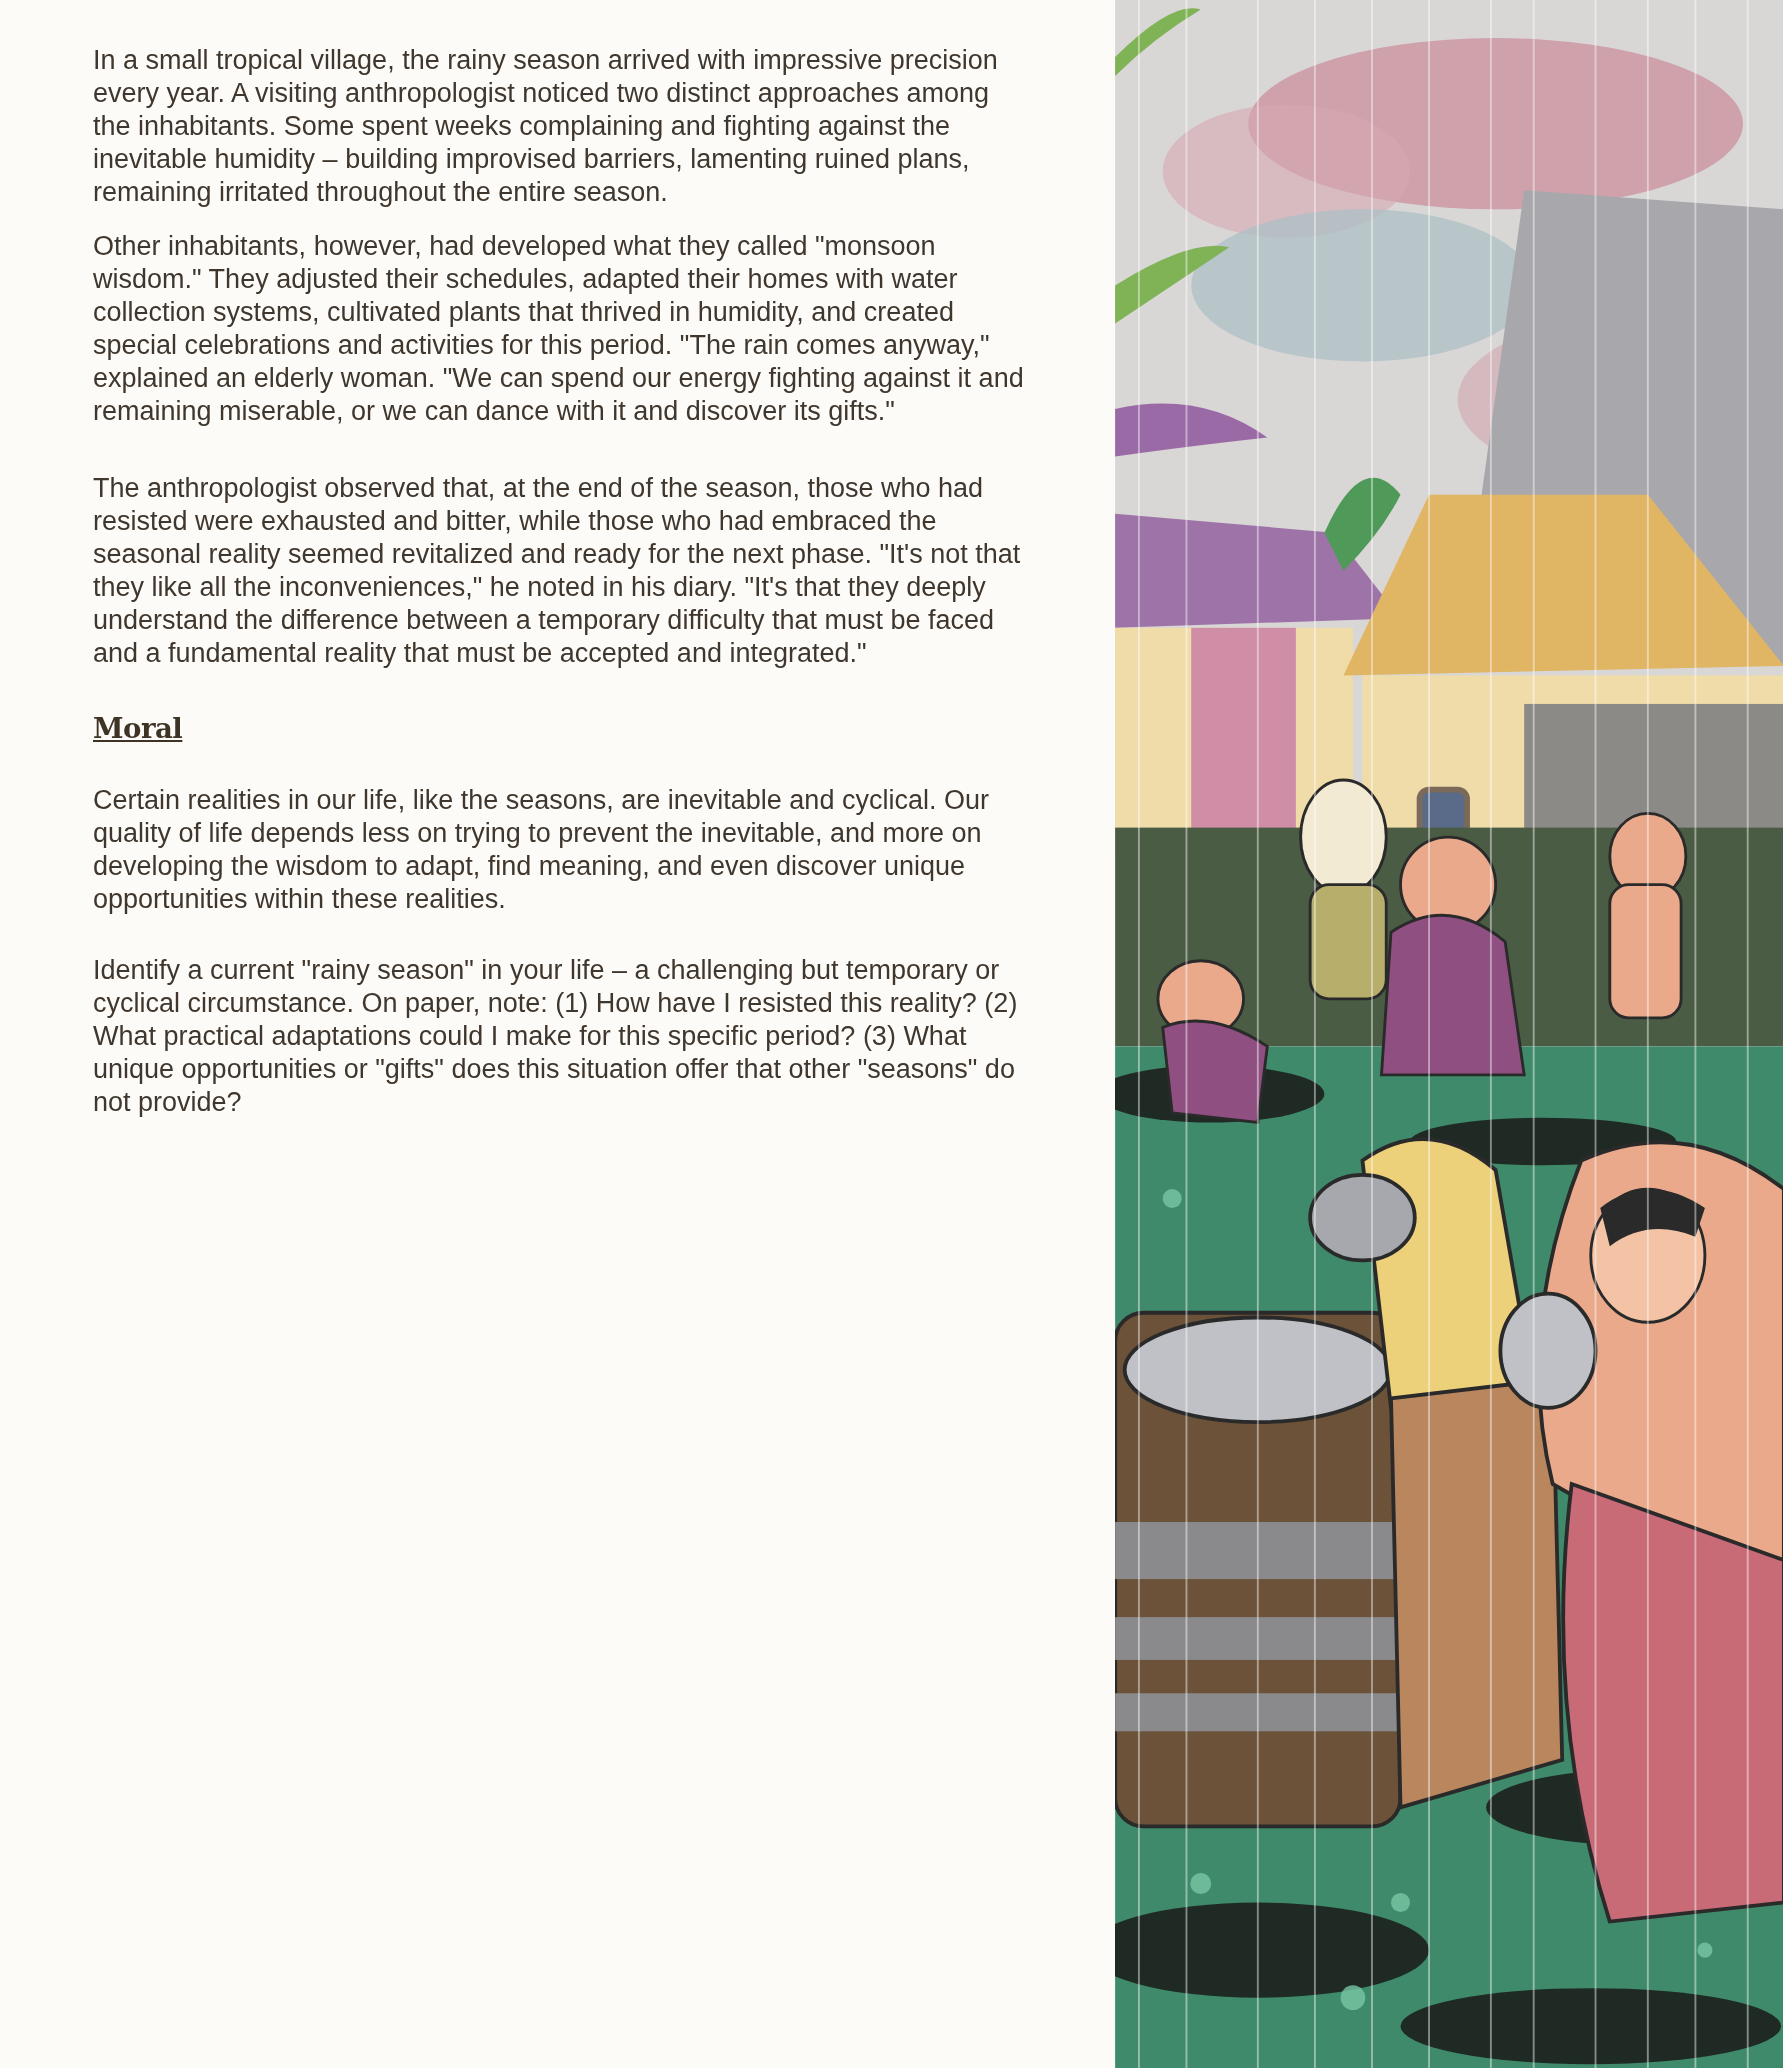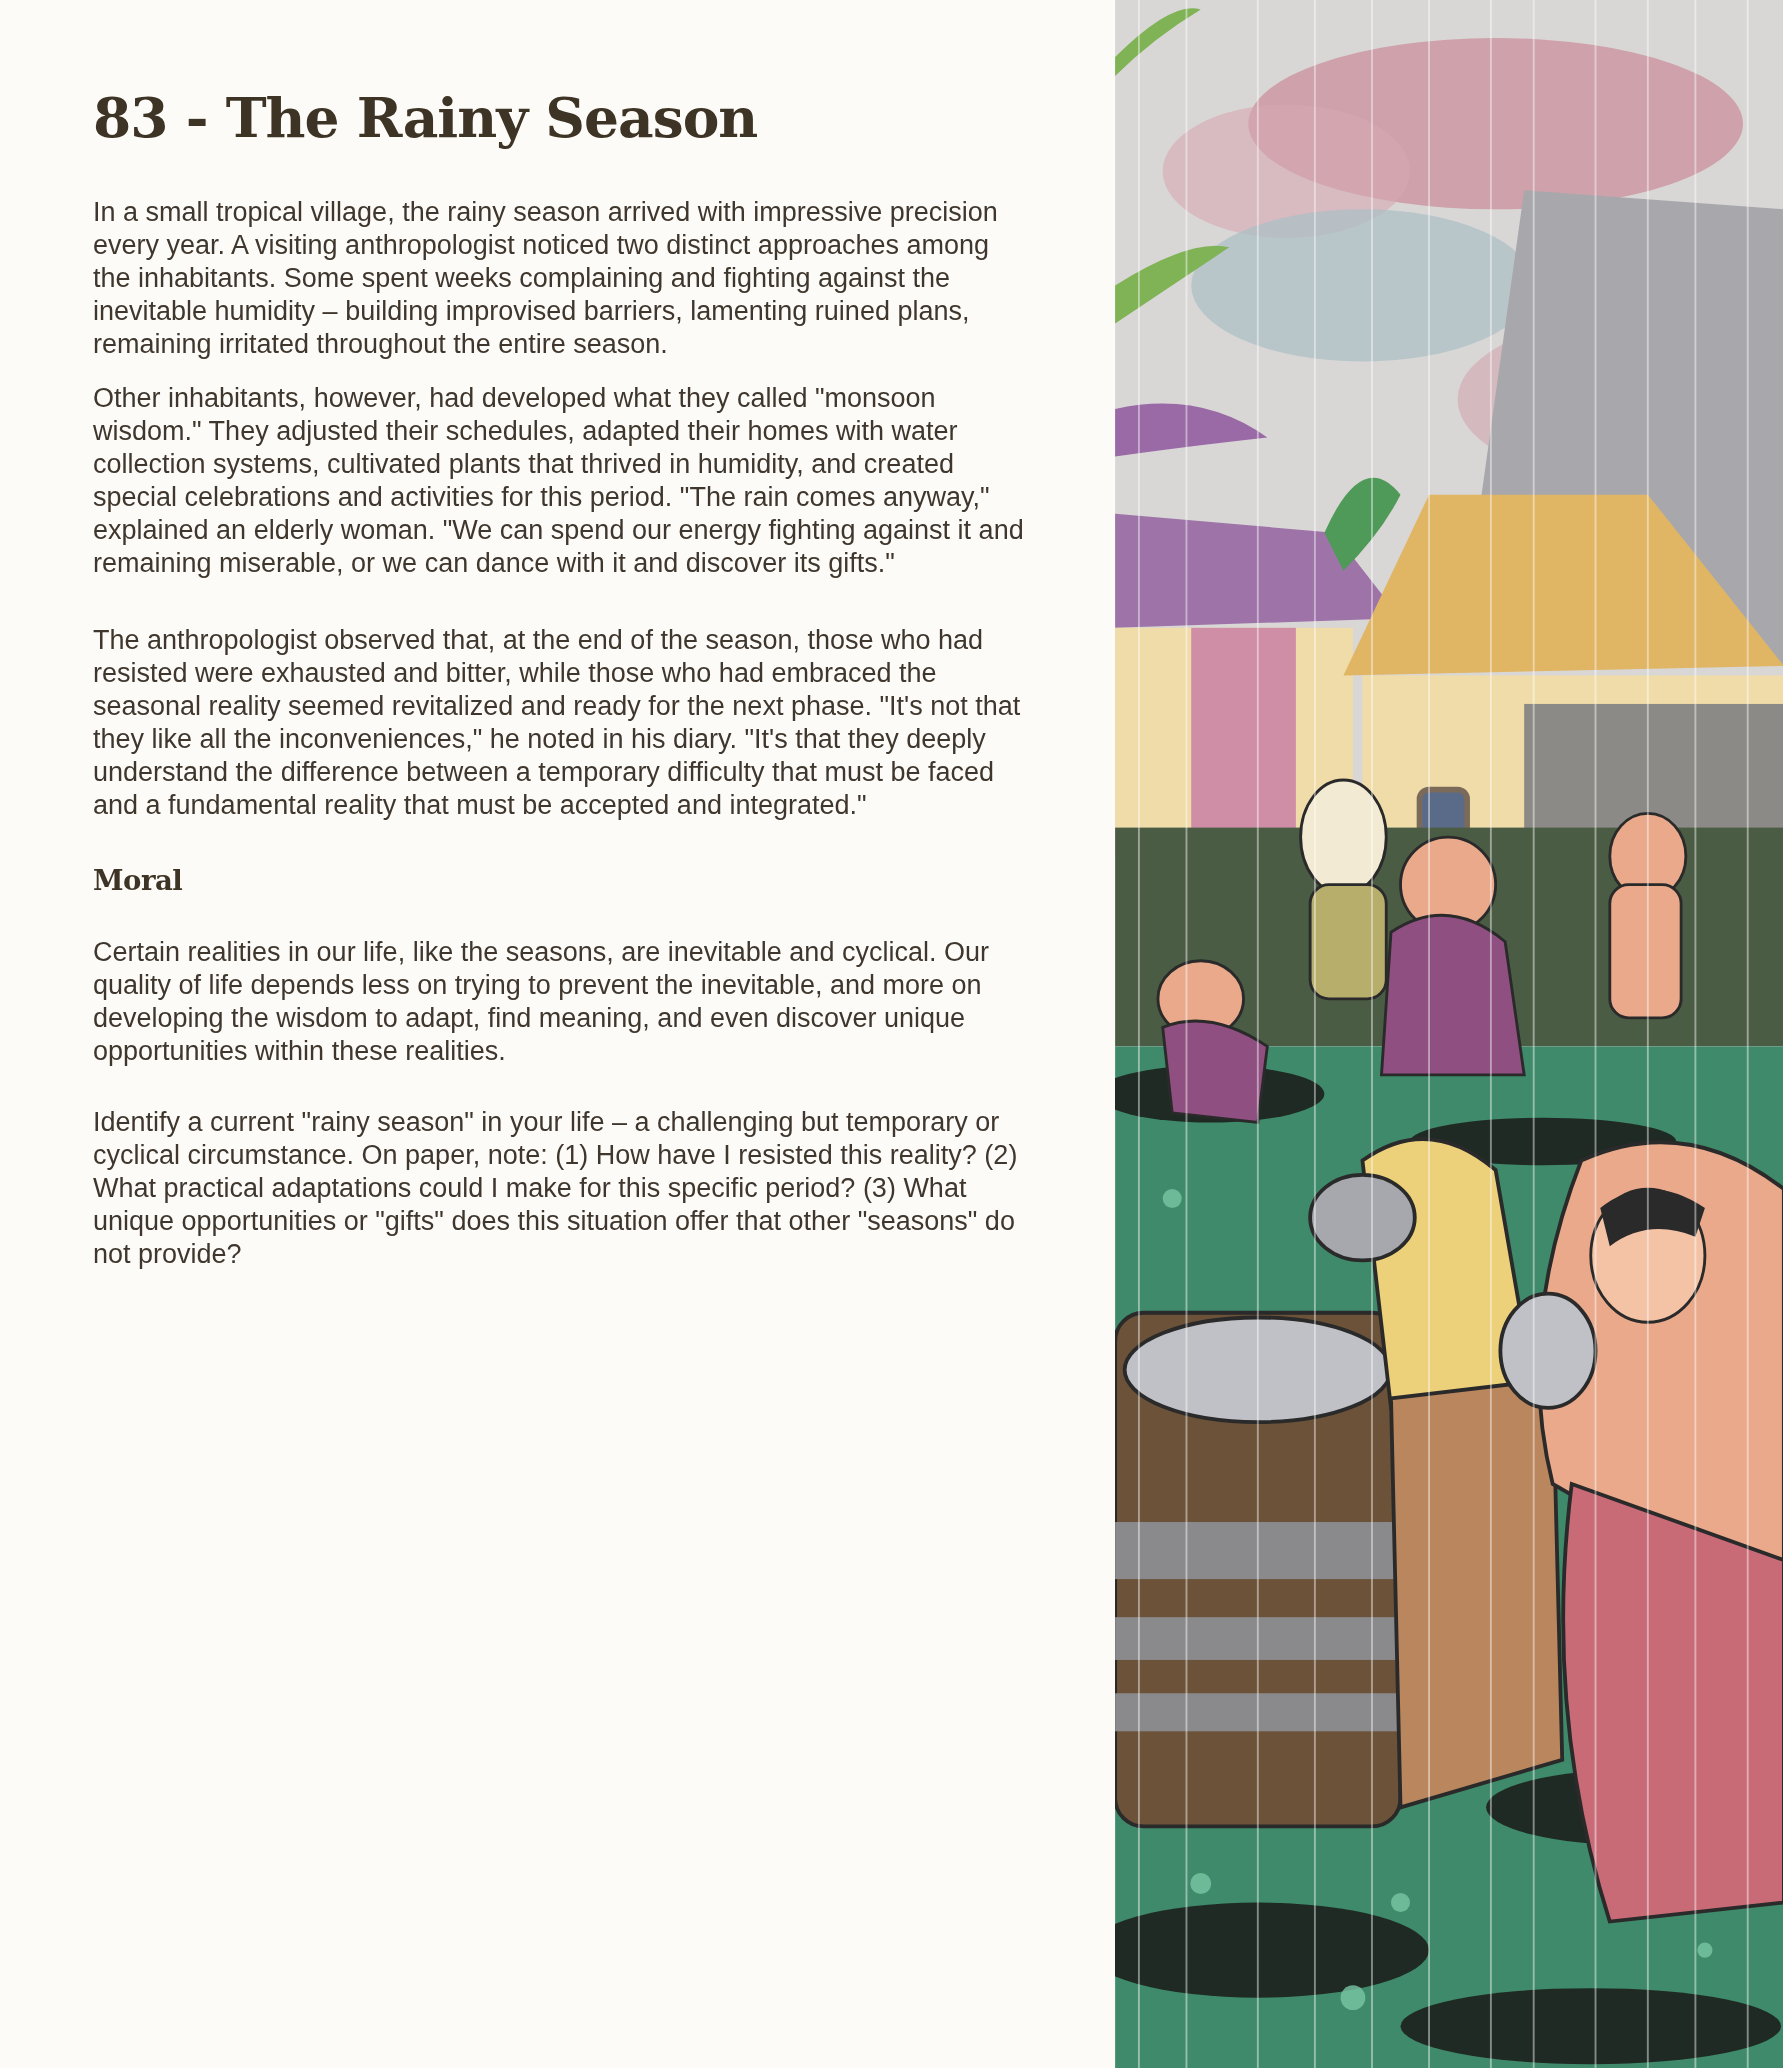--- a/index.html
+++ b/index.html
@@ -32,38 +32,37 @@
   .p3 { margin-top: 44px; }
   .h2 {
     font-family: "DejaVu Serif", "Liberation Serif", serif;
     font-weight: bold;
     font-size: 27.6px;
     color: #3e3426;
     margin: 0;
     line-height: 38px;
     letter-spacing: -0.5px;
   }
-  .h-moral { margin-top: 40px; }
+  .h-moral { margin-top: 40px; text-decoration: underline; }
   .p-moral { margin-top: 36px; }
   .h-ther { margin-top: 40px; }
   .p-ther { margin-top: 38px; }
   .h-prac { margin-top: 40px; }
   .p-prac { margin-top: 38px; }
 
   .illustration {
     position: absolute; left: 1115px; top: 0; width: 669px; height: 2069px;
     overflow: hidden;
   }
   .illustration svg { display: block; }
 </style>
 </head>
 <body>
 
 <div class="text-col">
-  <h1 class="title">83 - The Rainy Season</h1>
   <p class="para p1">In a small tropical village, the rainy season arrived with impressive precision every year. A visiting anthropologist noticed two distinct approaches among the inhabitants. Some spent weeks complaining and fighting against the inevitable humidity – building improvised barriers, lamenting ruined plans, remaining irritated throughout the entire season.</p>
   <p class="para p2">Other inhabitants, however, had developed what they called "monsoon wisdom." They adjusted their schedules, adapted their homes with water collection systems, cultivated plants that thrived in humidity, and created special celebrations and activities for this period. "The rain comes anyway," explained an elderly woman. "We can spend our energy fighting against it and remaining miserable, or we can dance with it and discover its gifts."</p>
   <p class="para p3">The anthropologist observed that, at the end of the season, those who had resisted were exhausted and bitter, while those who had embraced the seasonal reality seemed revitalized and ready for the next phase. "It's not that they like all the inconveniences," he noted in his diary. "It's that they deeply understand the difference between a temporary difficulty that must be faced and a fundamental reality that must be accepted and integrated."</p>
 
   <h2 class="h2 h-moral">Moral</h2>
   <p class="para p-moral">Certain realities in our life, like the seasons, are inevitable and cyclical. Our quality of life depends less on trying to prevent the inevitable, and more on developing the wisdom to adapt, find meaning, and even discover unique opportunities within these realities.</p>
 
 
   <p class="para p-prac">Identify a current "rainy season" in your life – a challenging but temporary or cyclical circumstance. On paper, note: (1) How have I resisted this reality? (2) What practical adaptations could I make for this specific period? (3) What unique opportunities or "gifts" does this situation offer that other "seasons" do not provide?</p>
 </div>

